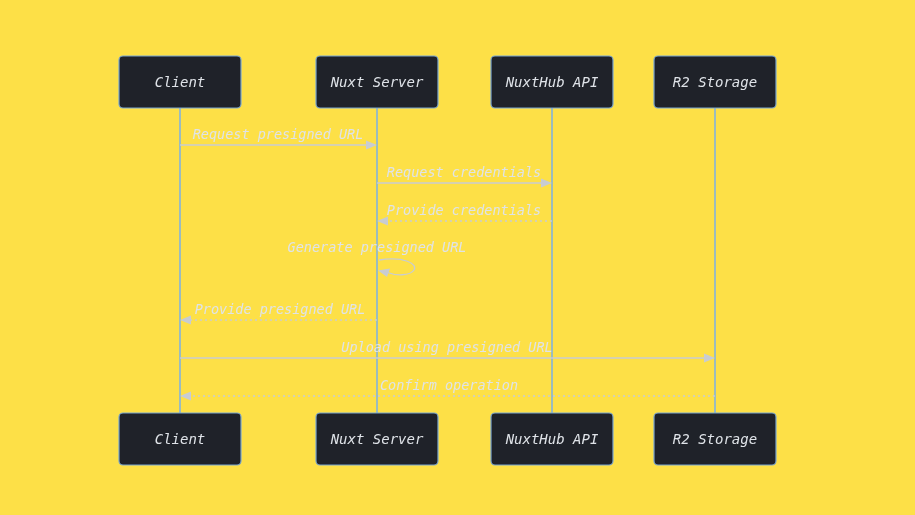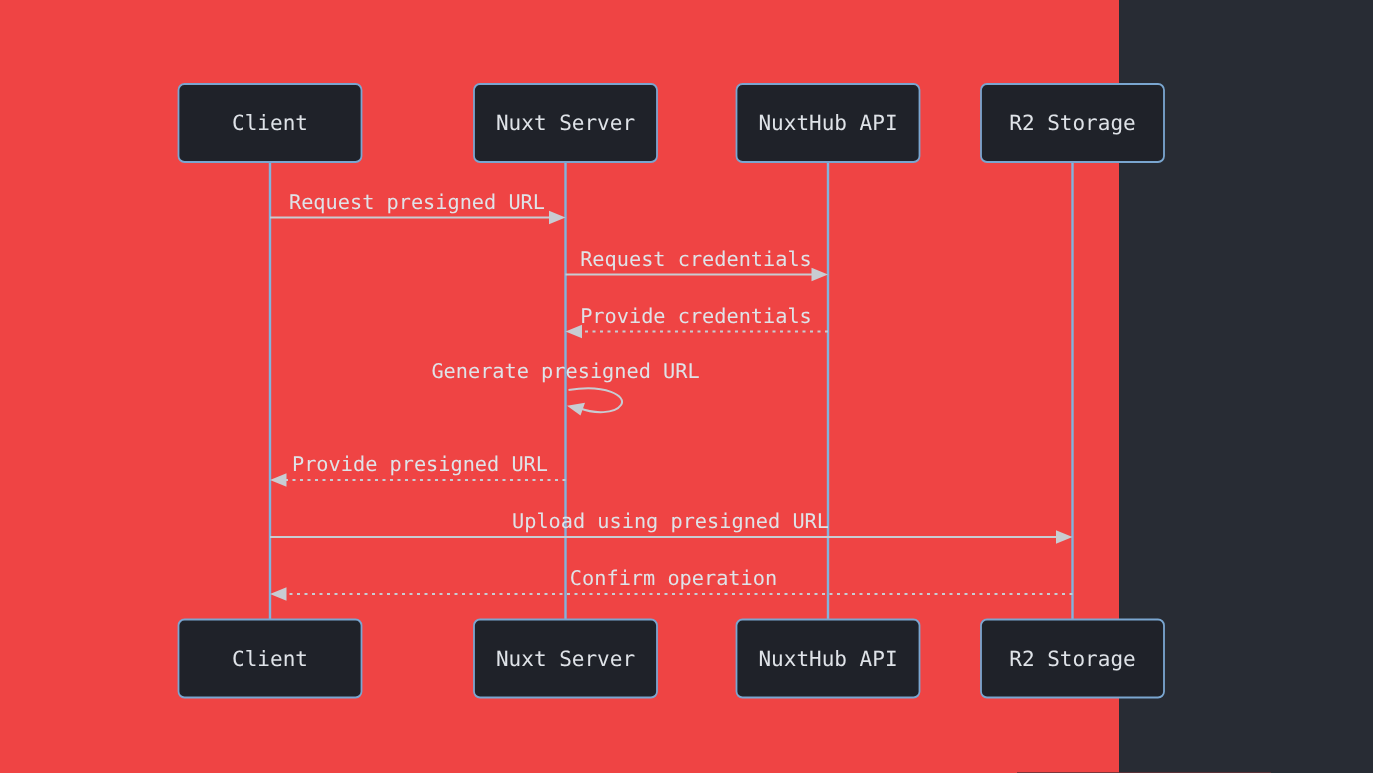--- a/index.html
+++ b/index.html
@@ -9,23 +9,24 @@
     background: #282c34;
   }
   body {
     width: 915px;
     height: 515px;
     overflow: hidden;
     font-family: "DejaVu Sans Mono", "Liberation Mono", monospace;
   }
   #canvas {
     position: relative;
-    width: 746px;
+    width: 915px;
     height: 515px;
-    background: #ef4444;
+    background: #fde047;
+    font-style: italic;
   }
   svg.diagram {
     position: absolute;
     left: 0;
     top: 0;
     width: 915px;
     height: 515px;
     display: block;
   }
   .actor-box {

